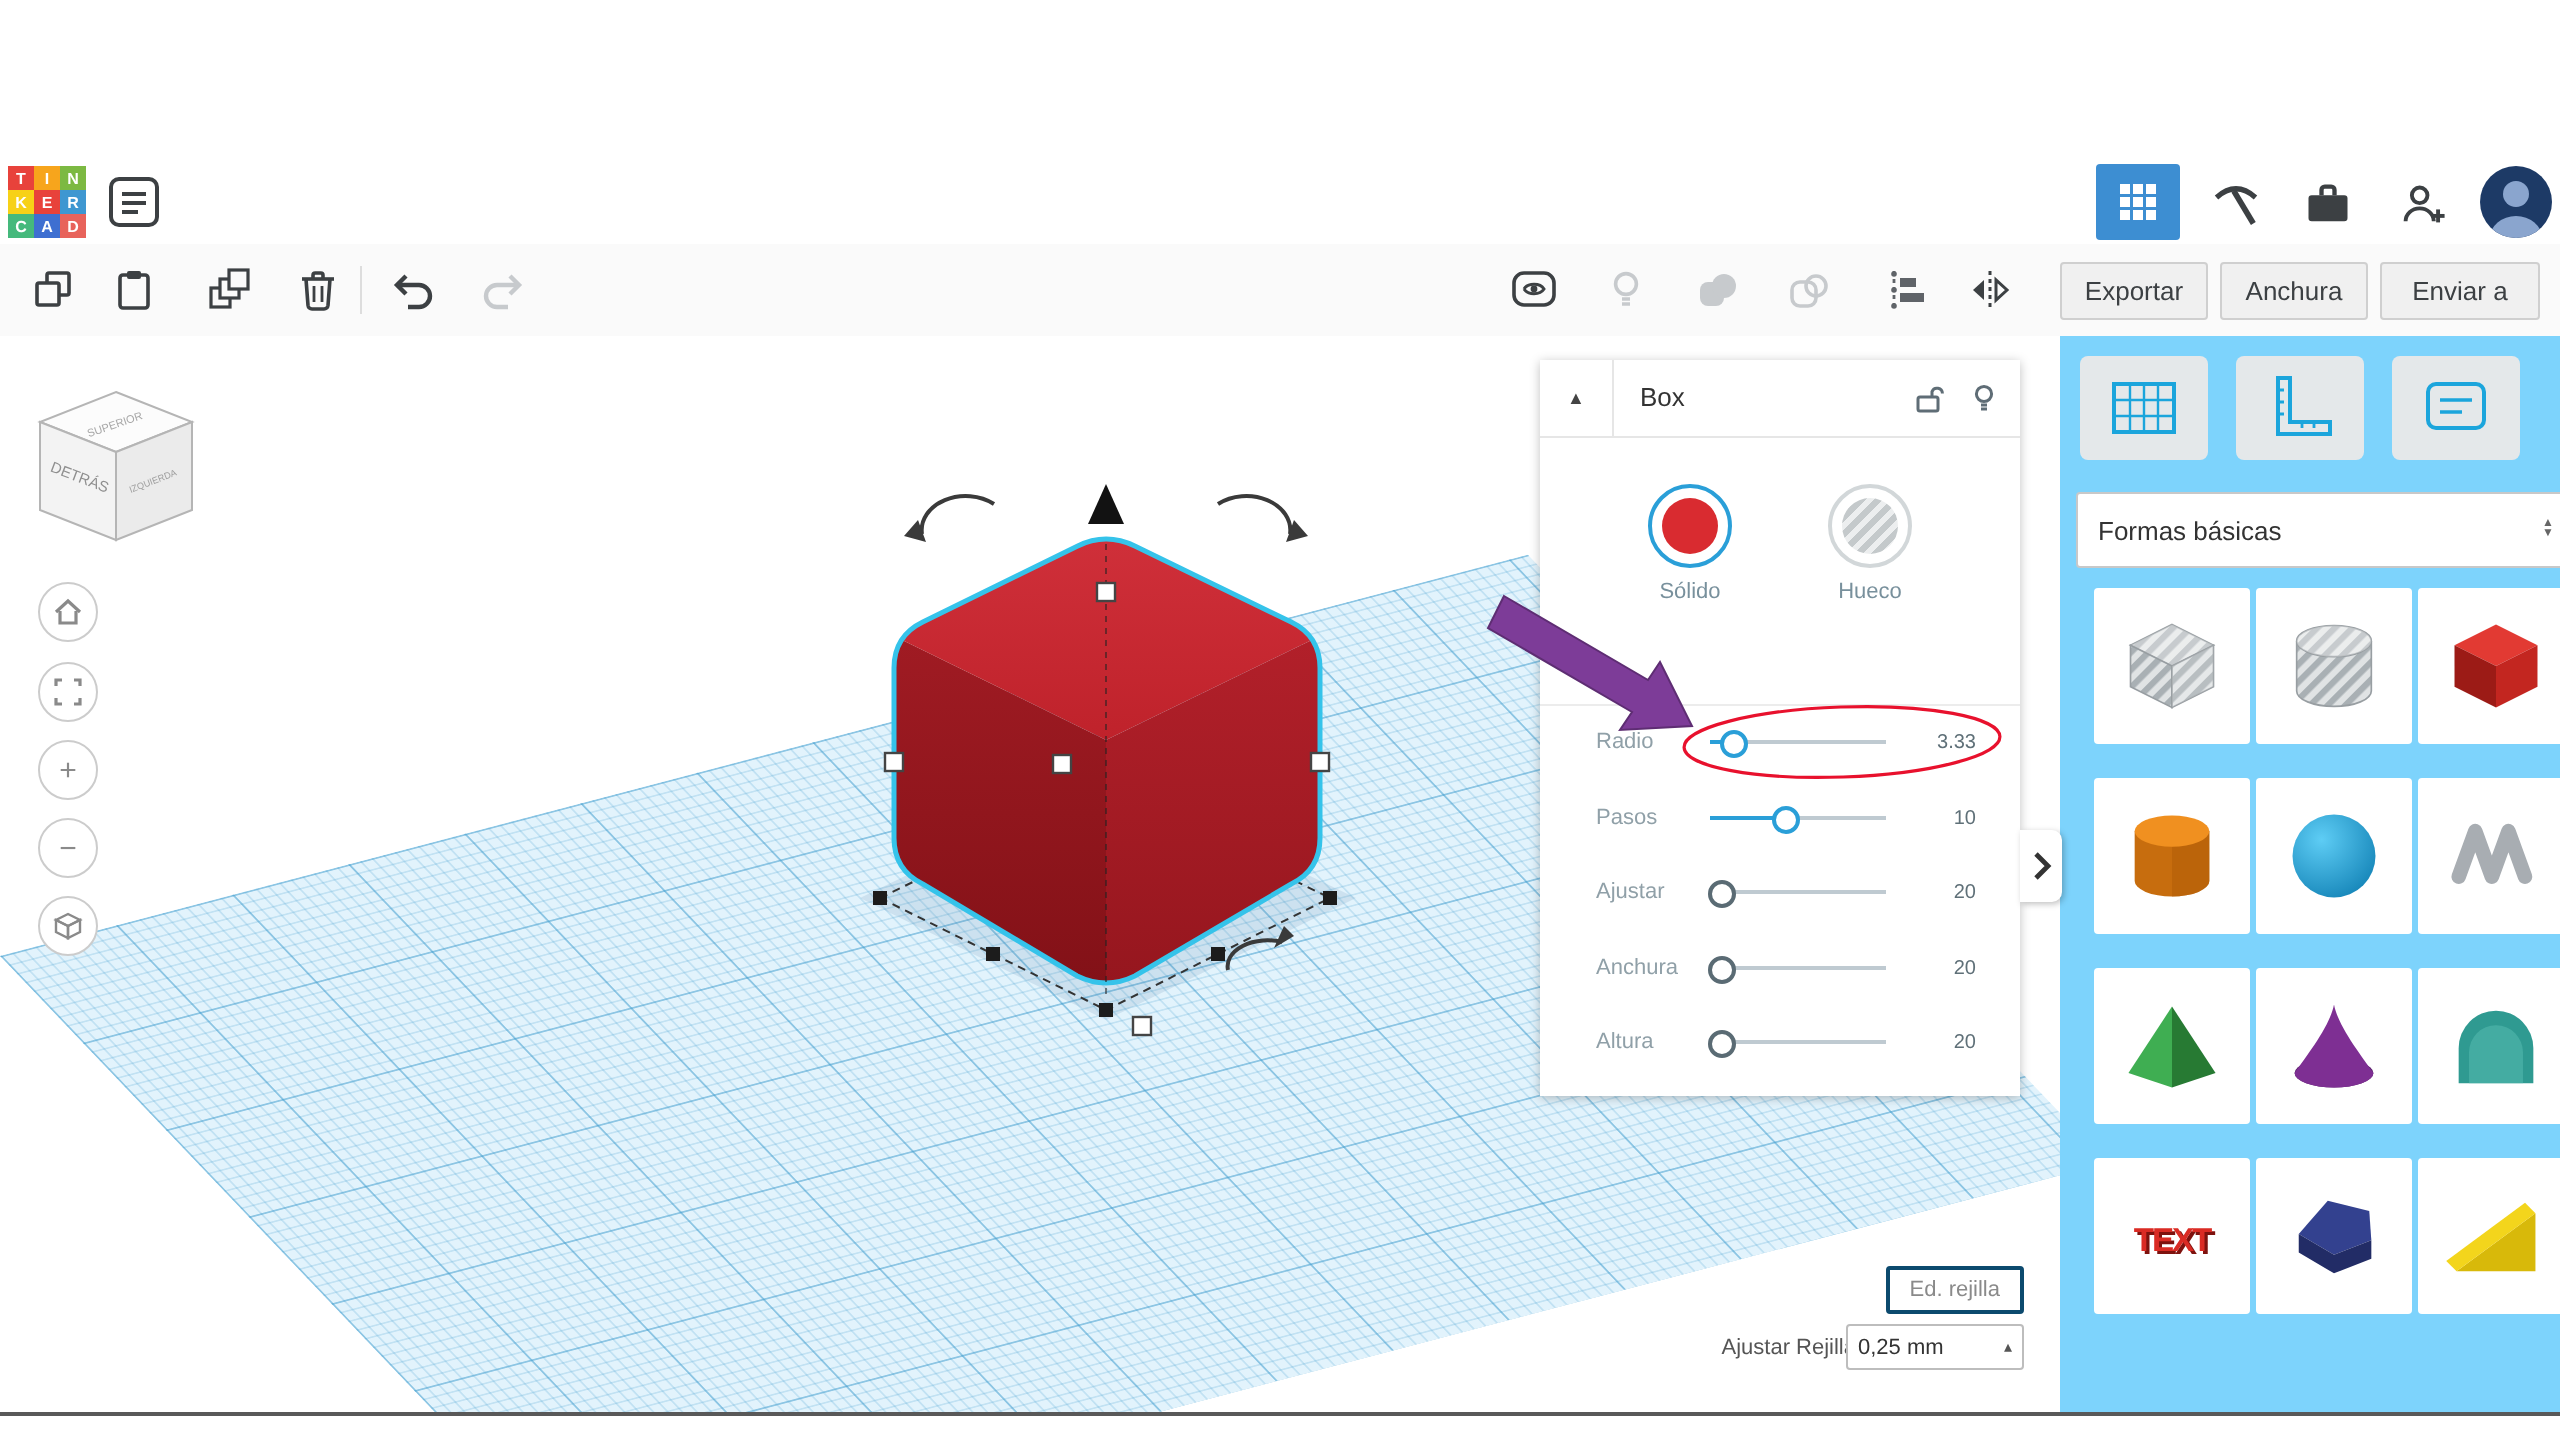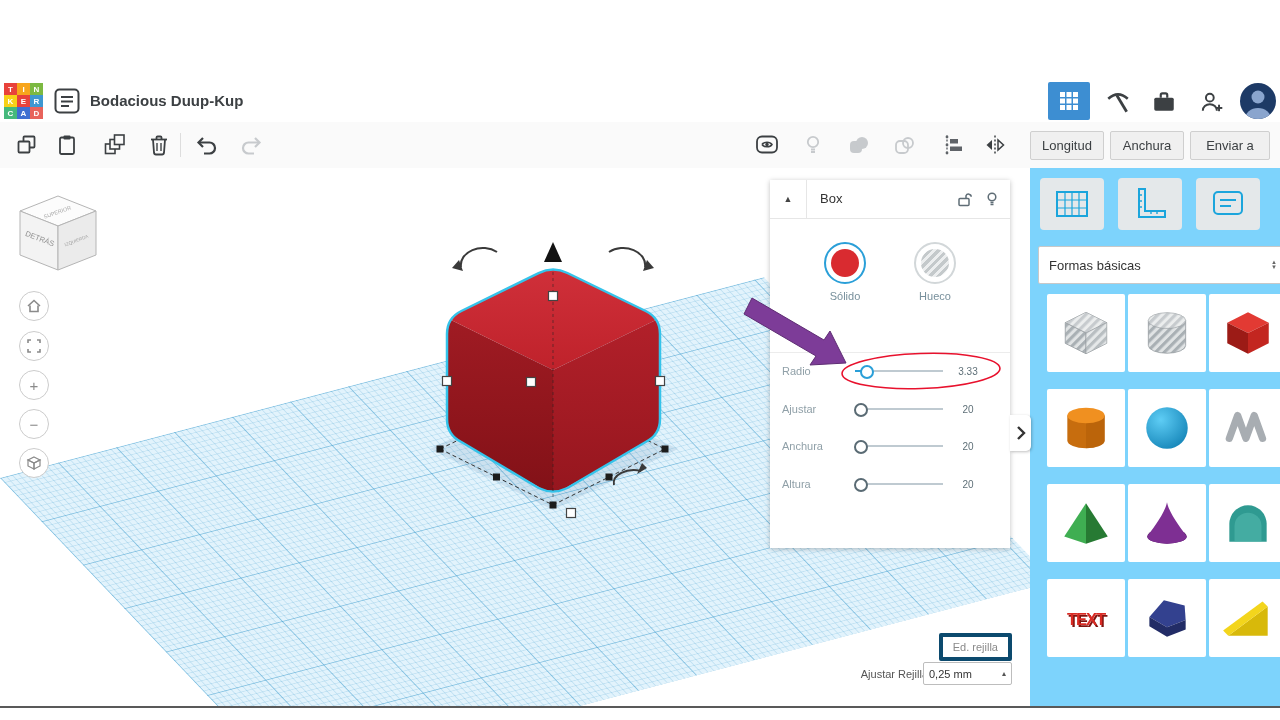--- a/index.html
+++ b/index.html
@@ -30,46 +30,46 @@
   .workplane{left:0;top:310px;width:790px;height:420px;transform-origin:0 0;
     transform:matrix(0.967,-0.254,0.69,0.724,0,0);
     background-color:#e2f3fc;
     background-image:
       linear-gradient(to right, rgba(62,156,205,0.40) 1px, transparent 1px),
       linear-gradient(to bottom, rgba(62,156,205,0.40) 1px, transparent 1px),
       linear-gradient(to right, rgba(62,156,205,0.20) 1px, transparent 1px),
       linear-gradient(to bottom, rgba(62,156,205,0.20) 1px, transparent 1px);
     background-size:60px 60px,60px 60px,6px 6px,6px 6px;}
   .navbtn{left:19px;width:28px;height:28px;border-radius:50%;background:#fff;border:1px solid #ccc;display:flex;align-items:center;justify-content:center;color:#8a8a8a;font-size:15px}
-  .grid-edit{top:465px;right:18px;height:20px;padding:0 10px;background:rgba(255,255,255,.92);border:4px solid #0c4a6e;border-radius:2px;font-size:11px;color:#8a8a8a;line-height:20px}
+  .grid-edit{top:465px;right:18px;height:20px;padding:0 10px;background:rgba(255,255,255,.92);border:2px solid #0c4a6e;border-radius:2px;font-size:11px;color:#8a8a8a;line-height:20px}
   .snap-label{top:496px;right:102px;font-size:11px;color:#555;line-height:20px;white-space:nowrap}
   .snap-dd{top:494px;right:18px;width:77px;height:21px;background:#fff;border:1px solid #bdbdbd;border-radius:2px;font-size:11px;color:#333;display:flex;align-items:center;padding:0 5px;justify-content:space-between}
 
   
   .inspector{left:770px;top:180px;width:240px;height:368px;background:#fff;box-shadow:0 1px 5px rgba(0,0,0,.25);z-index:10}
   .insp-hdr{left:0;top:0;width:240px;height:38px;border-bottom:1px solid #e6e6e6}
   .collapse-btn{left:0;top:0;width:36px;height:38px;border-right:1px solid #e6e6e6;display:flex;align-items:center;justify-content:center;font-size:9px;color:#444}
   .insp-title{left:50px;top:0;line-height:38px;font-size:13px;color:#333}
   .insp-ic{top:11px;width:16px;height:16px;color:#5f6d76}
   .opt{top:62px;width:80px;text-align:center}
   .opt-ring{width:38px;height:38px;border-radius:50%;margin:0 auto;display:flex;align-items:center;justify-content:center}
   .opt-ring.sel{border:2px solid #2a9fd8}
   .opt-ring.unsel{border:2px solid #d2d7d9}
   .opt-core{width:28px;height:28px;border-radius:50%}
   .core-solid{background:#d92b30}
   .core-hole{background:repeating-linear-gradient(135deg,#c4c9cb 0 3px,#eceeef 3px 6px)}
   .opt-label{margin-top:6px;font-size:11px;color:#78909c}
   .sliders{left:0;top:172px;width:240px;border-top:1px solid #ececec}
   .srow{position:relative;height:37.5px}
-  .s-label{position:absolute;left:12px;top:0;line-height:37px;font-size:11px;color:#90a0a8}
+  .s-label{position:absolute;left:28px;top:0;line-height:37px;font-size:11px;color:#90a0a8}
   .s-track{position:absolute;left:85px;top:17px;width:88px;height:2px;background:#bfcad1}
   .s-fill{position:absolute;left:0;top:0;height:2px;background:#2a9fd8}
   .s-handle{position:absolute;top:-5px;width:10px;height:10px;margin-left:-6px;border-radius:50%;background:#fff;border:2px solid #5a6b74}
   .s-handle.acc{border-color:#2a9fd8}
-  .s-value{position:absolute;right:22px;top:0;width:40px;text-align:center;line-height:37px;font-size:10px;color:#5f7078}
+  .s-value{position:absolute;right:22px;top:0;width:40px;text-align:right;line-height:37px;font-size:10px;color:#5f7078}
   .panel-toggle{left:1010px;top:415px;width:21px;height:36px;background:#fff;border-radius:0 5px 5px 0;box-shadow:1px 1px 3px rgba(0,0,0,.25);display:flex;align-items:center;justify-content:center;z-index:11}
 
   
   .shapes-panel{left:1030px;top:168px;width:250px;height:539px;background:#7dd3fc}
   .sp-tool{top:10px;width:64px;height:52px;background:#e4e8ea;border-radius:4px;display:flex;align-items:center;justify-content:center;color:#1ba5dc}
   .sp-dd{left:8px;top:78px;width:228px;height:36px;background:#fff;border:1px solid #c8c8c8;border-radius:2px;display:flex;align-items:center;padding:0 8px 0 10px;font-size:13px;color:#333;justify-content:space-between}
   .dd-arrows{display:flex;flex-direction:column;line-height:5px;font-size:6px;color:#666}
   .shape-grid{left:17px;top:126px;width:240px;display:grid;grid-template-columns:repeat(3,78px);grid-auto-rows:78px;gap:17px 3px}
   .shape-card{background:#fff;border-radius:2px;display:flex;align-items:center;justify-content:center}
 
@@ -122,21 +122,20 @@
       <span style="background:#e8635b">D</span>
     </div>
     <div class="abs list-btn">
       <svg width="26" height="26" viewBox="0 0 26 26">
         <rect x="1.5" y="1.5" width="23" height="23" rx="4" fill="none" stroke="#3c4043" stroke-width="2"></rect>
         <line x1="7" y1="9" x2="19" y2="9" stroke="#3c4043" stroke-width="2"></line>
         <line x1="7" y1="13.5" x2="19" y2="13.5" stroke="#3c4043" stroke-width="2"></line>
         <line x1="7" y1="18" x2="15" y2="18" stroke="#3c4043" stroke-width="2"></line>
       </svg>
     </div>
-    <div class="abs doc-title">Bodacious Duup-Kup</div>
 
     <div class="abs grid-btn">
       <svg width="20" height="20" viewBox="0 0 20 20">
         <g fill="#fff">
           <rect x="1" y="1" width="5" height="5"></rect>
             <rect x="7.5" y="1" width="5" height="5"></rect>
             <rect x="14" y="1" width="5" height="5"></rect>
           <rect x="1" y="7.5" width="5" height="5"></rect>
             <rect x="7.5" y="7.5" width="5" height="5"></rect>
             <rect x="14" y="7.5" width="5" height="5"></rect>
@@ -253,21 +252,21 @@
       </svg>
     </div>
     <div class="abs tbtn" style="left:978px">
       <svg width="24" height="24" viewBox="0 0 24 24">
         <line x1="12" y1="2.5" x2="12" y2="21.5" stroke="currentColor" stroke-width="1.5" stroke-dasharray="2 2"></line>
         <polygon points="9,7 9,17 3.5,12" fill="currentColor"></polygon>
         <polygon points="15,7 15,17 20.5,12" fill="none" stroke="currentColor" stroke-width="1.5"></polygon>
       </svg>
     </div>
 
-    <div class="abs action-btn" style="left:1030px;width:72px">Longitud</div>
+    <div class="abs action-btn" style="left:1030px;width:72px">Exportar</div>
     <div class="abs action-btn" style="left:1110px;width:72px">Anchura</div>
     <div class="abs action-btn" style="left:1190px;width:78px">Enviar a</div>
   </div>
 
   <div class="abs canvas">
     <div class="abs workplane"></div>
 
     <svg class="abs" style="left:0;top:0;z-index:2" width="1030" height="539">
 
       <polygon points="430,281 553,221 678,281 553,342" fill="rgba(70,120,160,0.14)"></polygon>
@@ -388,20 +387,28 @@
     <div class="abs sliders">
       <div class="srow">
         <span class="s-label">Radio</span>
         <div class="s-track">
           <div class="s-fill" style="width:13%"></div>
           <div class="s-handle acc" style="left:13%"></div>
         </div>
         <span class="s-value">3.33</span>
       </div>
       <div class="srow">
+        <span class="s-label">Pasos</span>
+        <div class="s-track">
+          <div class="s-fill" style="width:42%"></div>
+          <div class="s-handle acc" style="left:42%"></div>
+        </div>
+        <span class="s-value">10</span>
+      </div>
+      <div class="srow">
         <span class="s-label">Ajustar</span>
         <div class="s-track">
           <div class="s-handle" style="left:6%"></div>
         </div>
         <span class="s-value">20</span>
       </div>
       <div class="srow">
         <span class="s-label">Anchura</span>
         <div class="s-track">
           <div class="s-handle" style="left:6%"></div>

